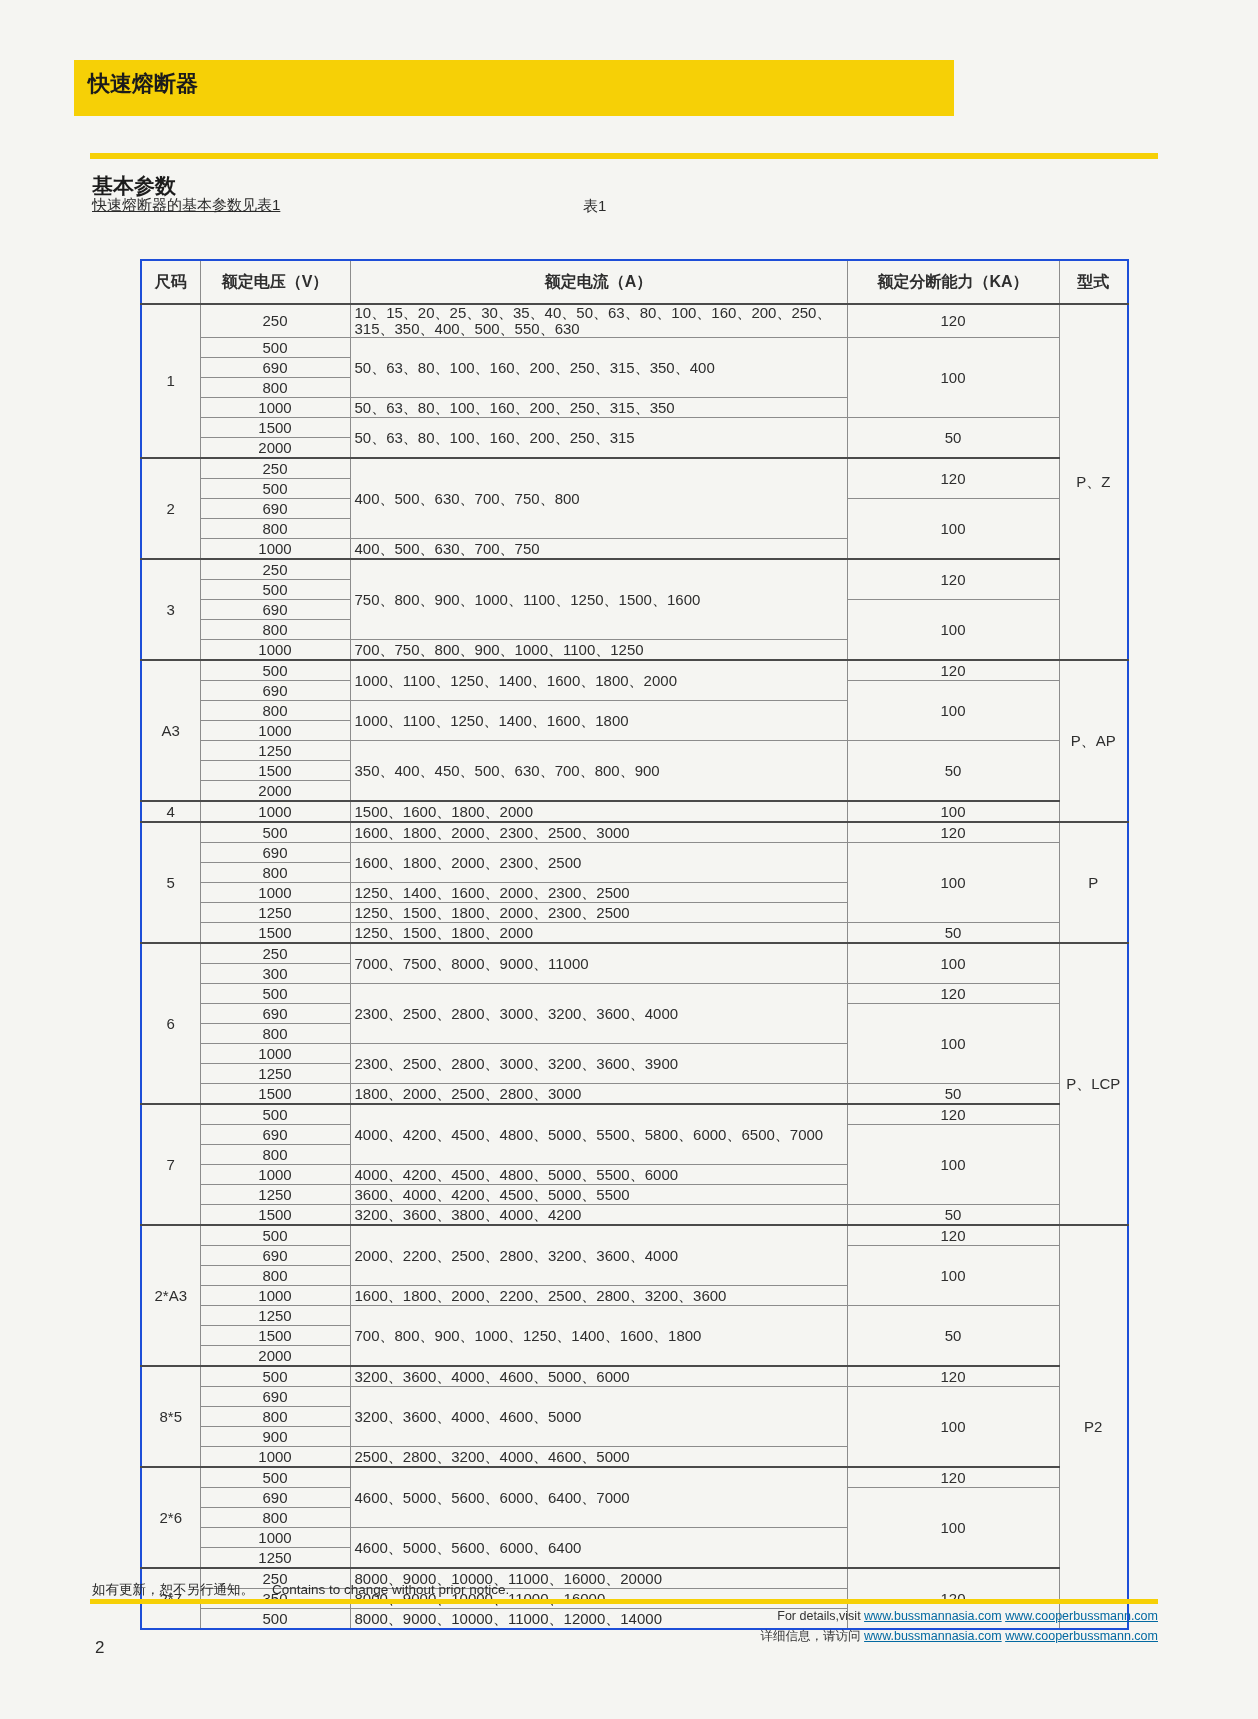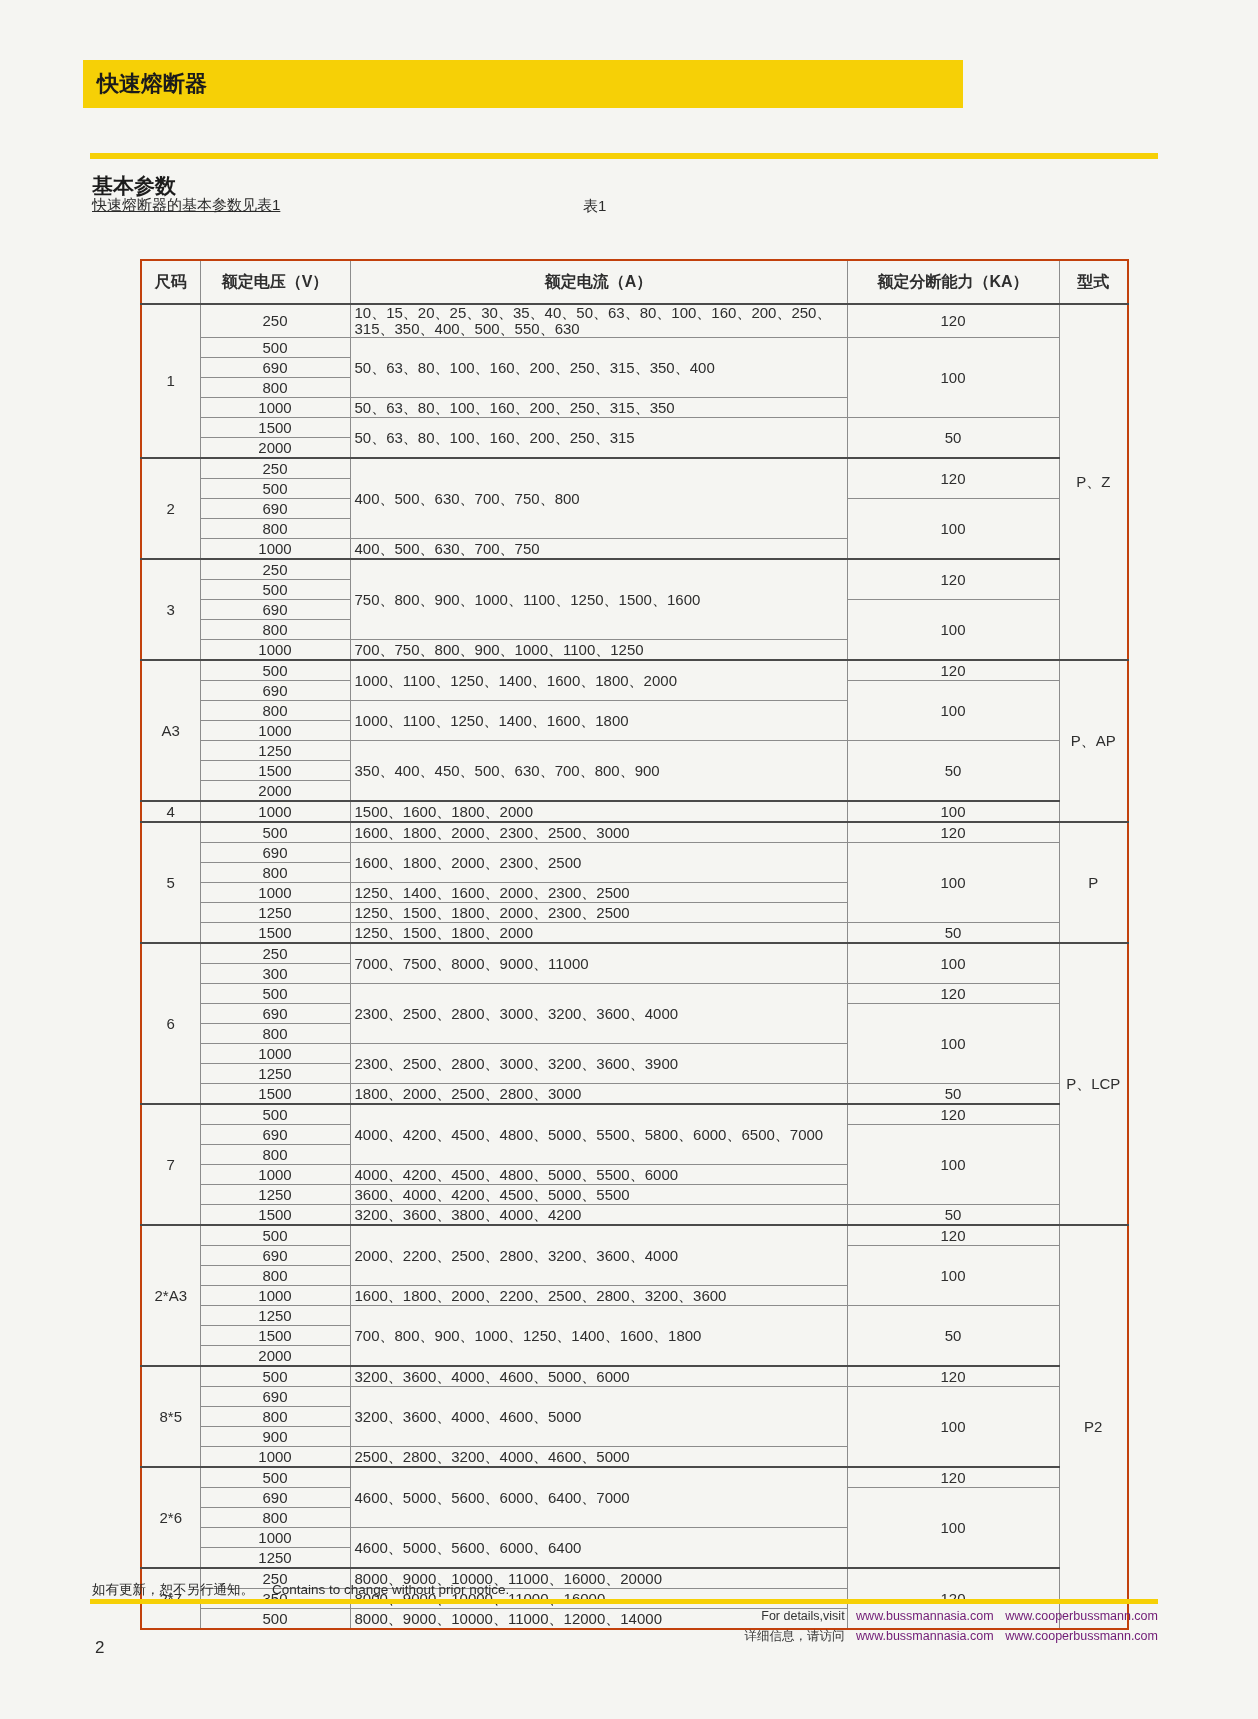--- a/index.html
+++ b/index.html
@@ -1,47 +1,47 @@
 <!DOCTYPE html>
 <html style="--yellow: #f6d006; --red: #e5202e; --paper: #f5f5f2;"><head>
 <meta charset="utf-8">
 <style>
   html,body{margin:0;padding:0;}
   body{background:#e8e8e6;font-family:"Liberation Sans","DejaVu Sans",sans-serif;}
   #page{position:relative;width:1258px;height:1719px;background:var(--paper,#f5f5f2);margin:0 auto;overflow:hidden;color:#2e2e2e;}
 
   
-  #banner{position:absolute;left:83px;top:60px;width:880px;height:48px;background:var(--yellow,#f6d006);}
+  #banner{position:absolute;left:74px;top:60px;width:880px;height:56px;background:var(--yellow,#f6d006);}
   #banner .label{position:absolute;left:14px;top:0;line-height:48px;font-size:22px;font-weight:bold;color:#1b1b1b;}
   #logo{position:absolute;left:983px;top:56px;width:190px;height:52px;}
   #logo .flag{position:absolute;left:55px;top:2px;width:42px;height:15px;background:var(--red,#e5202e);transform:skewX(-28deg) rotate(-14deg);}
   #logo .line{position:absolute;left:0;bottom:4px;white-space:nowrap;}
   #logo .cooper{font-size:23px;font-weight:800;letter-spacing:-0.5px;color:#1f1f1f;}
   #logo .bussmann{font-size:21px;font-weight:400;color:#1f1f1f;margin-left:5px;}
   #doc-title{position:absolute;left:88px;top:106px;font-size:31px;font-weight:bold;color:#161616;letter-spacing:1px;}
   .yrule{position:absolute;left:90px;width:1068px;background:var(--yellow,#f6d006);}
   #rule-top{top:153px;height:6px;}
   #rule-bottom{top:1599px;height:5px;}
   #sec-heading{position:absolute;left:92px;top:172px;font-size:21px;font-weight:bold;color:#1c1c1c;}
   #sec-intro{position:absolute;left:92px;top:196px;font-size:15px;color:#2b2b2b;text-decoration:underline;}
   #tbl-caption{position:absolute;left:583px;top:197px;font-size:15px;color:#2b2b2b;}
 
   
-  #param-table{position:absolute;left:140px;top:259px;width:987px;border-collapse:collapse;table-layout:fixed;border:2px solid #c2410c;}
+  #param-table{position:absolute;left:140px;top:259px;width:987px;border-collapse:collapse;table-layout:fixed;border:2px solid #1d4ed8;}
   #param-table th,#param-table td{border:1px solid #8c8c8c;color:#2e2e2e;vertical-align:middle;}
   #param-table th{height:42px;font-size:16px;font-weight:bold;text-align:center;border-bottom:2px solid #4a4a4a;padding:0;}
   #param-table td{height:19px;font-size:15px;line-height:16px;padding:0 2px;text-align:center;}
   #param-table td.cur{text-align:left;padding:0 3px 0 4px;}
   #param-table tr.sec-top td{border-top:2px solid #4a4a4a;}
 
   
   #footer-note{position:absolute;left:92px;top:1581px;font-size:13.5px;color:#2b2b2b;}
   #footer-note .en{margin-left:18px;}
   #footer-right{position:absolute;right:100px;top:1606px;text-align:right;font-size:12.5px;line-height:20px;color:#333;}
-  #footer-right .lnk{margin-left:8px;color:#701a75;}
+  #footer-right .lnk{text-decoration:underline;color:#0369a1;}
   #page-number{position:absolute;left:95px;top:1638px;font-size:17px;color:#2b2b2b;}
 </style>
 </head>
 <body>
 
 <div id="page">
 
   <div id="banner">
     <span class="label">快速熔断器</span>
   </div>

